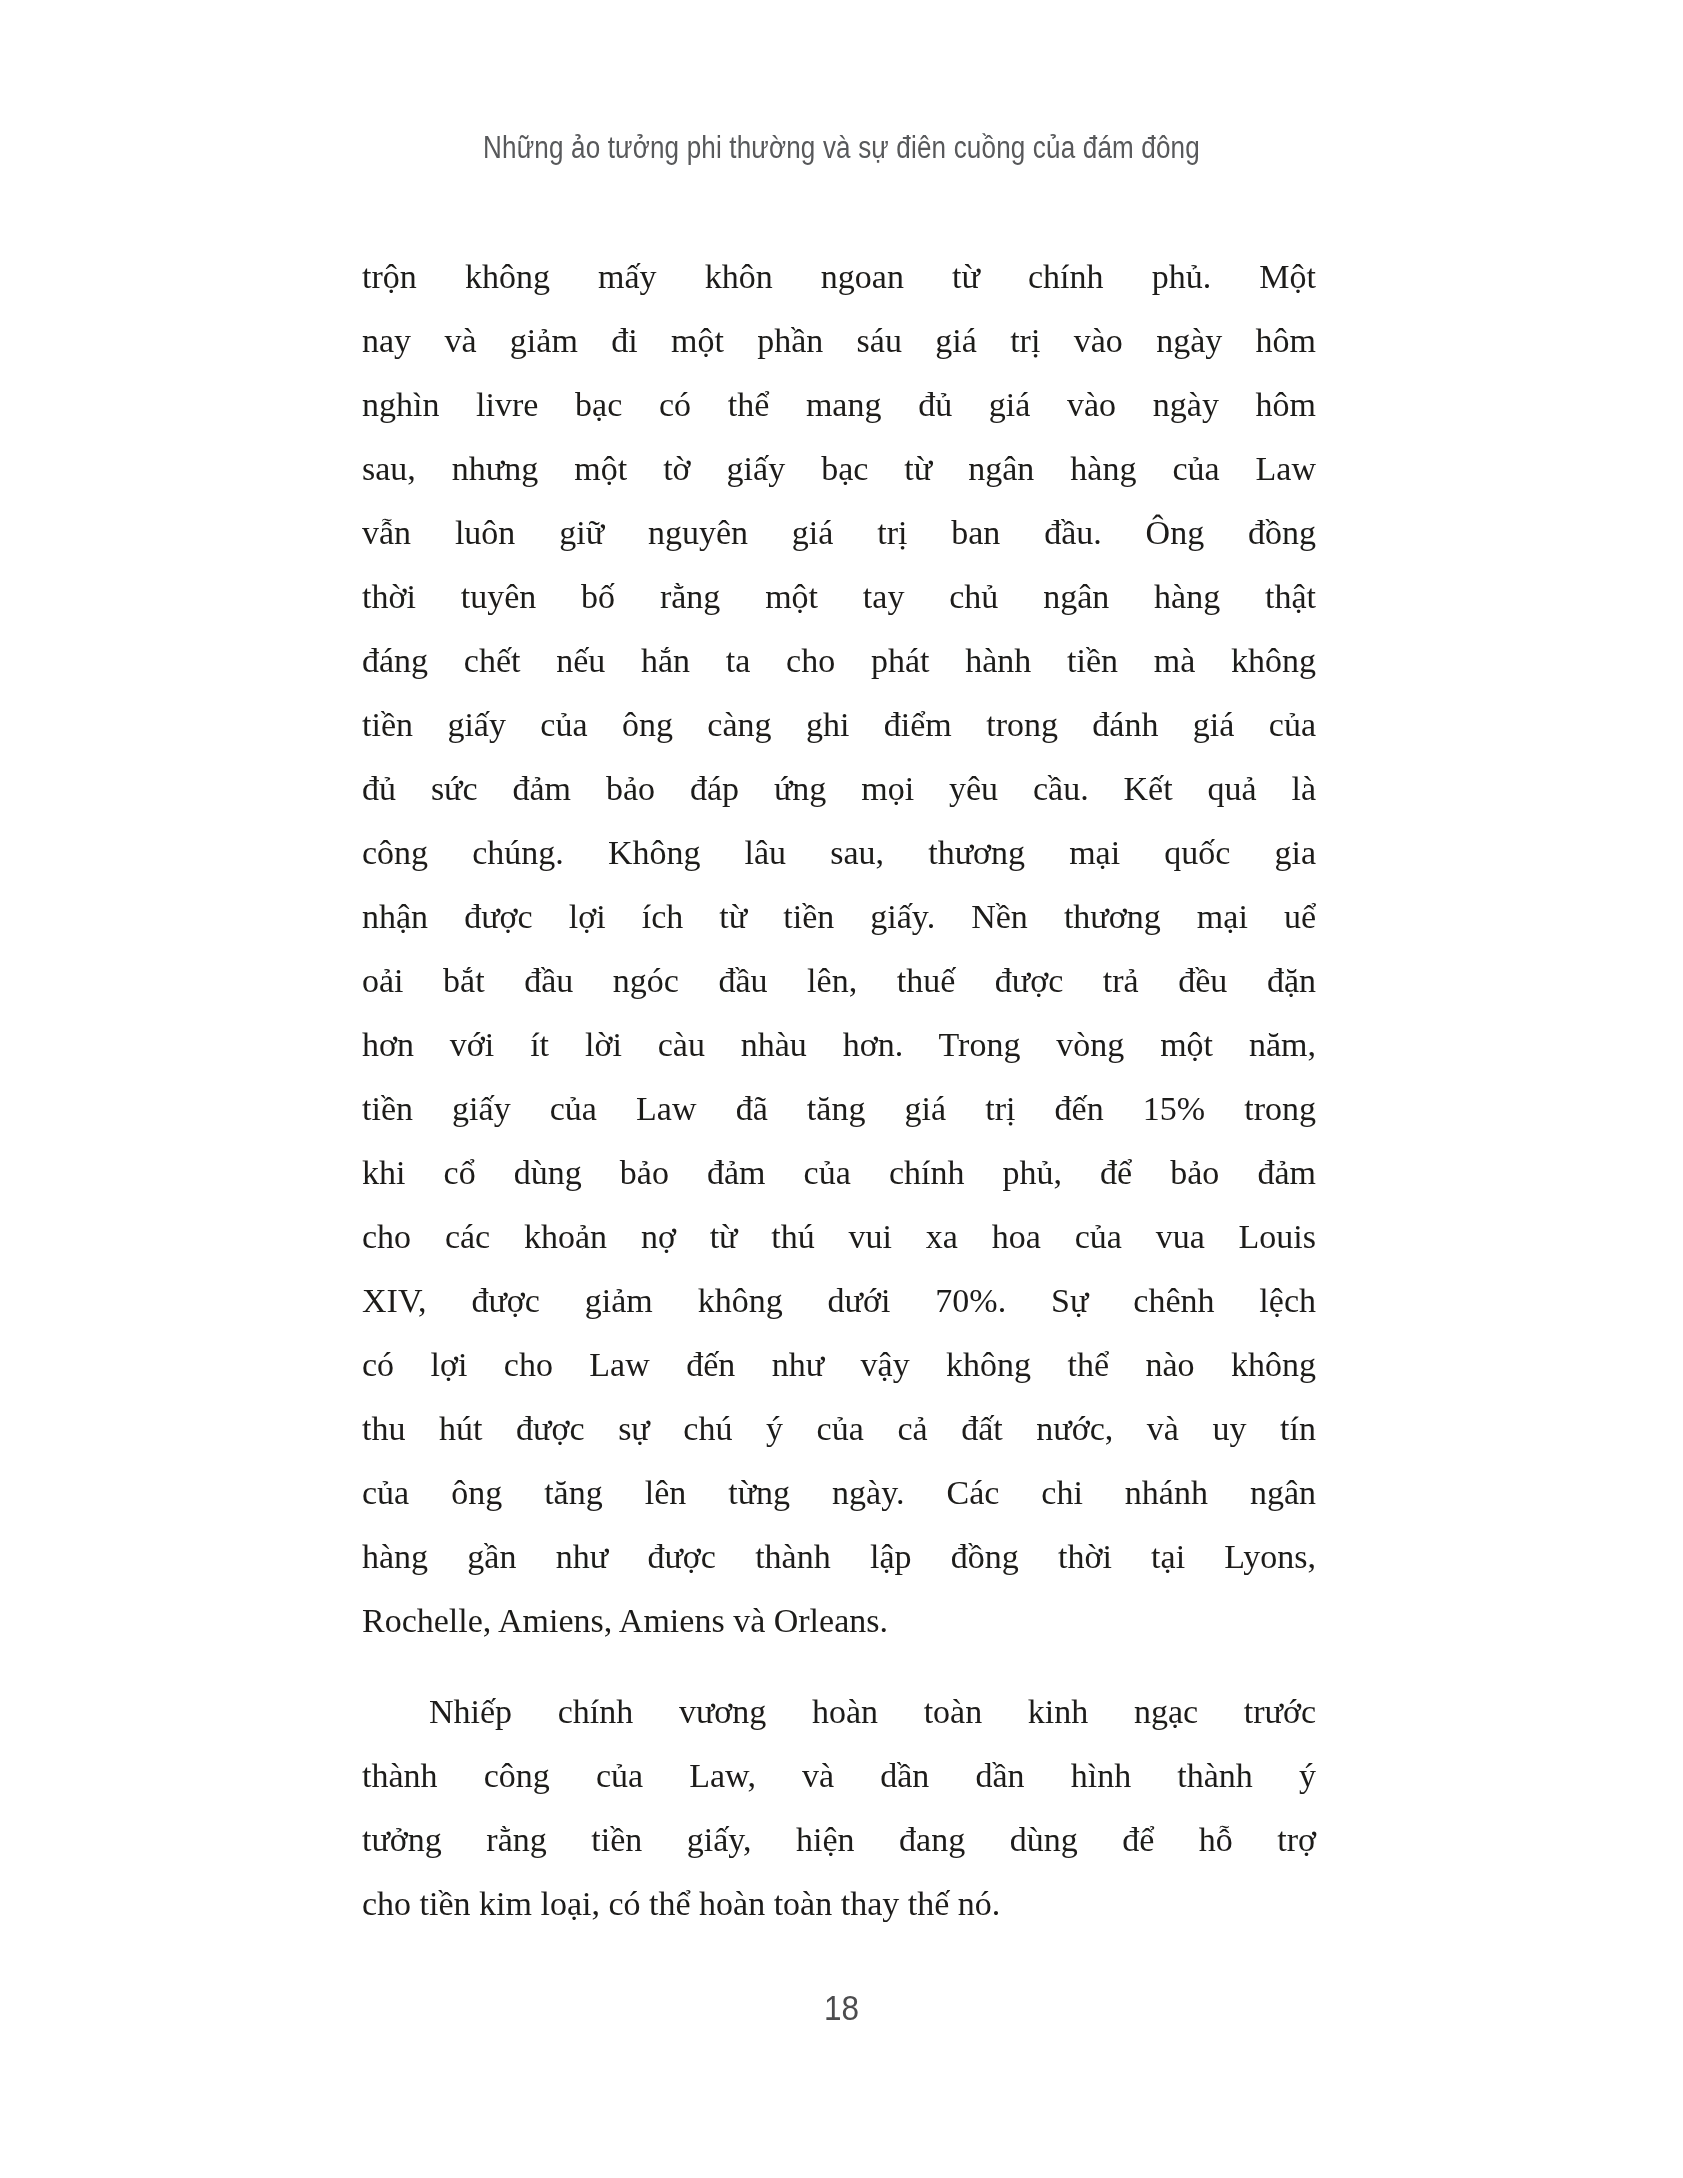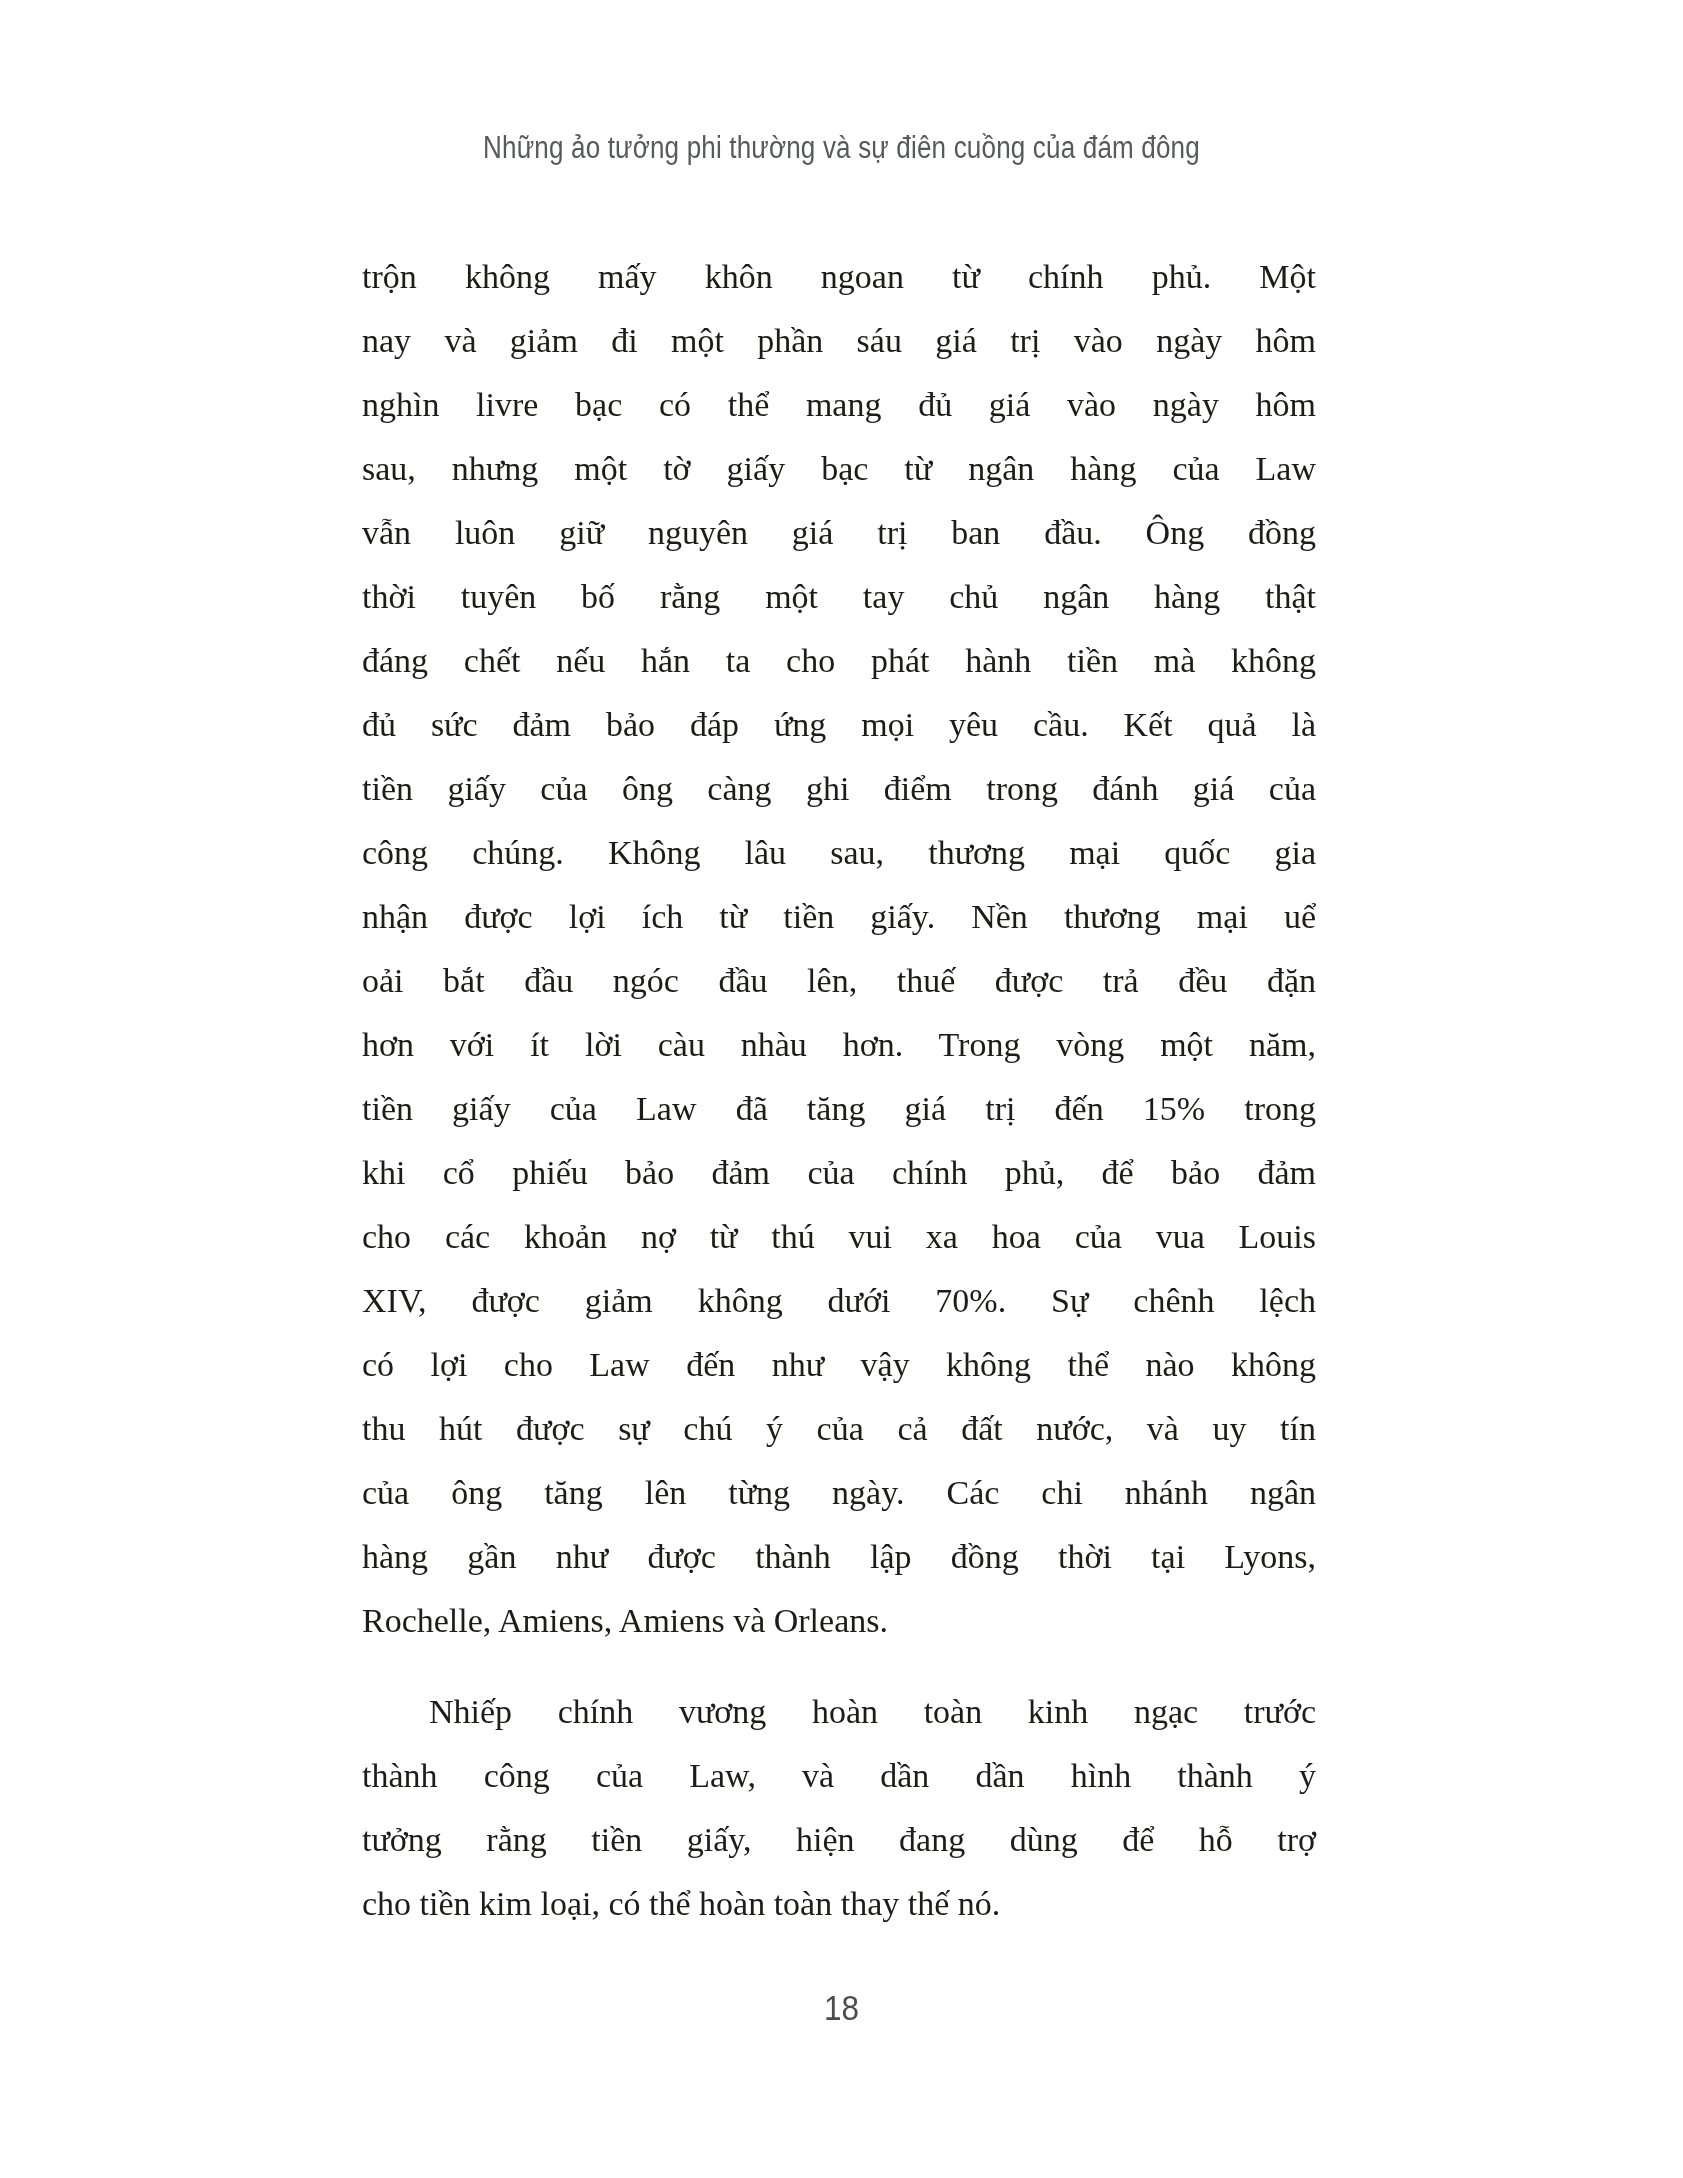--- a/index.html
+++ b/index.html
@@ -68,28 +68,28 @@
 
 <section class="body-text">
   <div class="paragraph">
       <p class="text-line">trộn không mấy khôn ngoan từ chính phủ. Một</p>
       <p class="text-line">nay và giảm đi một phần sáu giá trị vào ngày hôm</p>
       <p class="text-line">nghìn livre bạc có thể mang đủ giá vào ngày hôm</p>
       <p class="text-line">sau, nhưng một tờ giấy bạc từ ngân hàng của Law</p>
       <p class="text-line">vẫn luôn giữ nguyên giá trị ban đầu. Ông đồng</p>
       <p class="text-line">thời tuyên bố rằng một tay chủ ngân hàng thật</p>
       <p class="text-line">đáng chết nếu hắn ta cho phát hành tiền mà không</p>
+      <p class="text-line">tiền giấy của ông càng ghi điểm trong đánh giá của</p>
       <p class="text-line">đủ sức đảm bảo đáp ứng mọi yêu cầu. Kết quả là</p>
-      <p class="text-line">tiền giấy của ông càng ghi điểm trong đánh giá của</p>
       <p class="text-line">công chúng. Không lâu sau, thương mại quốc gia</p>
       <p class="text-line">nhận được lợi ích từ tiền giấy. Nền thương mại uể</p>
       <p class="text-line">oải bắt đầu ngóc đầu lên, thuế được trả đều đặn</p>
       <p class="text-line">hơn với ít lời càu nhàu hơn. Trong vòng một năm,</p>
       <p class="text-line">tiền giấy của Law đã tăng giá trị đến 15% trong</p>
-      <p class="text-line">khi cổ phiếu bảo đảm của chính phủ, để bảo đảm</p>
+      <p class="text-line">khi cổ dùng bảo đảm của chính phủ, để bảo đảm</p>
       <p class="text-line">cho các khoản nợ từ thú vui xa hoa của vua Louis</p>
       <p class="text-line">XIV, được giảm không dưới 70%. Sự chênh lệch</p>
       <p class="text-line">có lợi cho Law đến như vậy không thể nào không</p>
       <p class="text-line">thu hút được sự chú ý của cả đất nước, và uy tín</p>
       <p class="text-line">của ông tăng lên từng ngày. Các chi nhánh ngân</p>
       <p class="text-line">hàng gần như được thành lập đồng thời tại Lyons,</p>
       <p class="text-line">Rochelle, Amiens, Amiens và Orleans.</p>
     </div>
   <div class="paragraph indent-first">
       <p class="text-line">Nhiếp chính vương hoàn toàn kinh ngạc trước</p>

